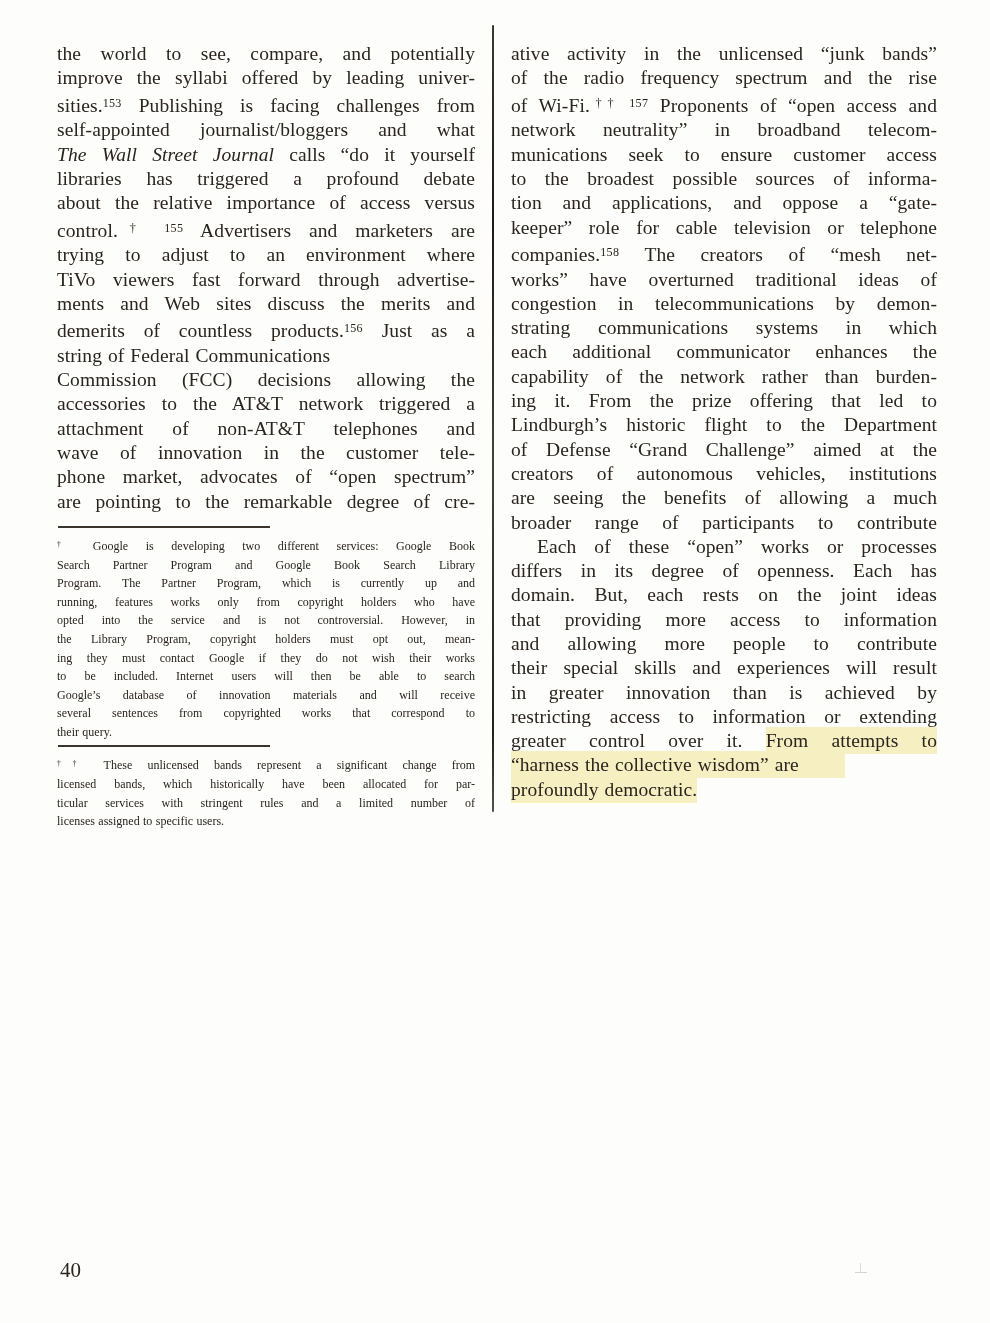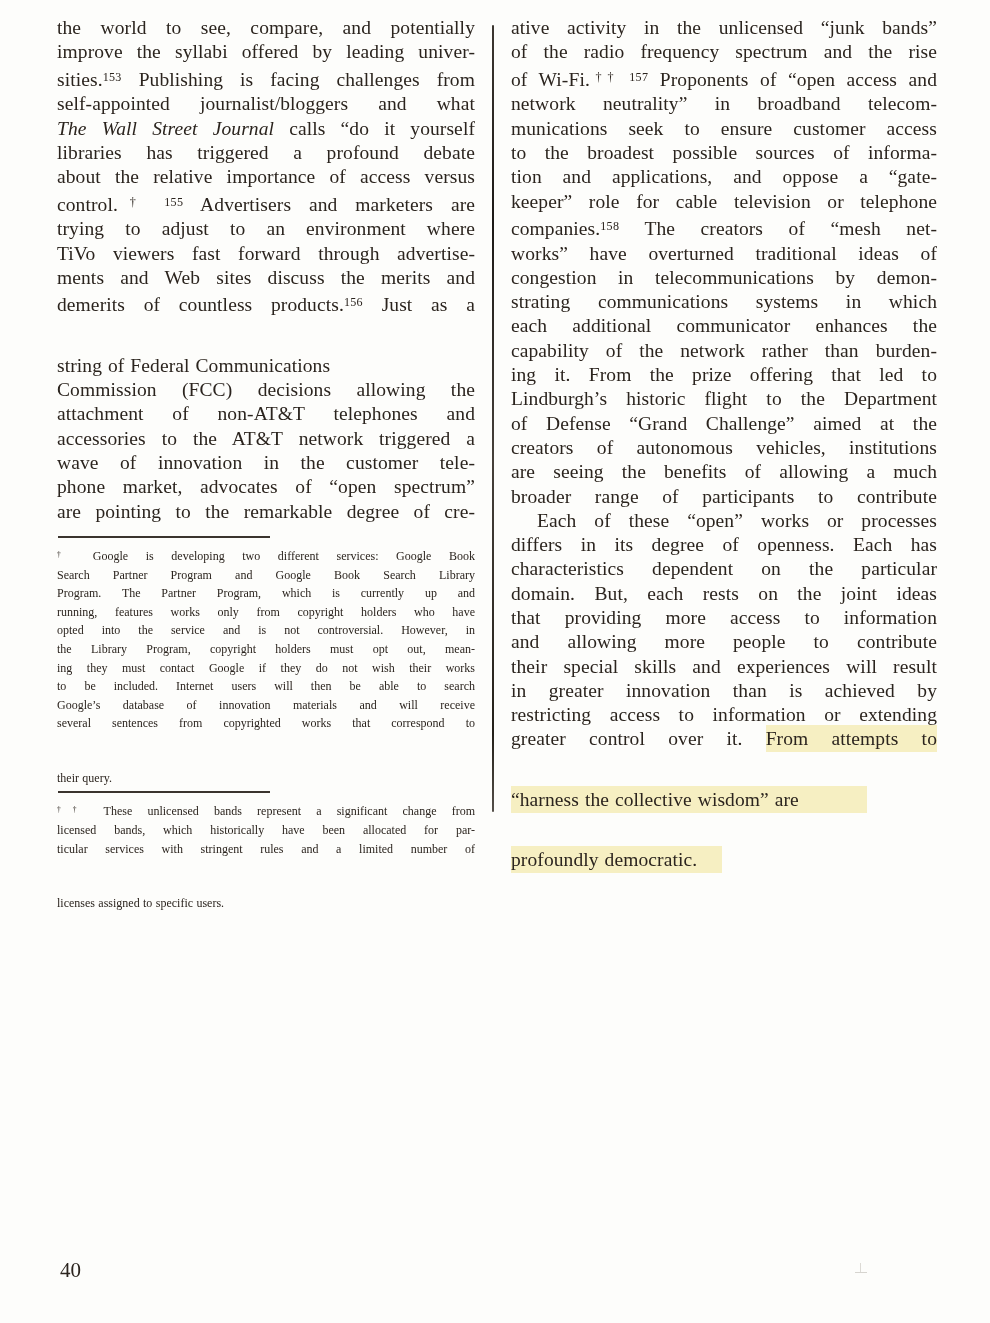--- a/index.html
+++ b/index.html
@@ -6,49 +6,49 @@
   body {
     width: 990px; height: 1323px;
     background: var(--paper, #fdfdfb);
     position: relative; overflow: hidden;
   }
   .page {
     position: absolute; inset: 0;
     font-family: "Liberation Serif", serif;
     color: var(--ink, #2b241e);
   }
-  .col { position: absolute; top: 16px; }
+  .col { position: absolute; top: 42px; }
   .col-left  { left: 57px;  width: 418px; }
   .col-right { left: 511px; width: 426px; }
 
   .body-text {
     font-size: 19.5px; line-height: 24.3px;
     word-spacing: 0.05em; letter-spacing: 0.1px;
   }
   .tl {
     text-align: justify;
     text-align-last: justify;
     min-height: 1em;
   }
-  .tl.short { text-align-last: left; margin-top: 36px; }
+  .tl.short { text-align-last: left; }
   .tl.indent { text-indent: 26px; }
 
   .sg-i  { font-style: italic; font-family: Liberation Serif, serif; }
   .sg-sup {
     font-size: 0.62em;
     vertical-align: 0.45em;
     letter-spacing: 0.3px;
   }
   .sg-hl, .sg-hl-ext, .sg-hl-ext-sm {
     background: var(--highlight, #f6efc2);
     padding-top: 3px; padding-bottom: 3px;
     box-decoration-break: clone;
   }
-  .sg-hl-ext    { padding-right: 68px; }
-  .sg-hl-ext-sm { padding-right: 25px; }
+  .sg-hl-ext    { padding-right: 46px; }
+  .sg-hl-ext-sm { }
 
   .fn-rule {
     height: 2px; width: 212px;
     background: var(--rule, #3a342e);
     margin: 12px 0 8px 1px;
   }
   .fn-rule.second { margin: 4px 0 8px 1px; }
   .fn-text {
     font-size: 12px; line-height: 18.55px;
     word-spacing: 0.03em;
@@ -95,22 +95,22 @@
         <div class="tl"><span class="sg-i">The Wall Street Journal</span><span> calls “do it yourself</span></div>
         <div class="tl"><span>libraries has triggered a profound debate</span></div>
         <div class="tl"><span>about the relative importance of access versus</span></div>
         <div class="tl"><span>control.</span><span class="sg-sup">† 155</span><span> Advertisers and marketers are</span></div>
         <div class="tl"><span>trying to adjust to an environment where</span></div>
         <div class="tl"><span>TiVo viewers fast forward through advertise-</span></div>
         <div class="tl"><span>ments and Web sites discuss the merits and</span></div>
         <div class="tl"><span>demerits of countless products.</span><span class="sg-sup">156</span><span> Just as a</span></div>
         <div class="tl short"><span>string of Federal Communications</span></div>
         <div class="tl"><span>Commission (FCC) decisions allowing the</span></div>
+        <div class="tl"><span>accessories to the AT&amp;T network triggered a</span></div>
         <div class="tl"><span>attachment of non-AT&amp;T telephones and</span></div>
-        <div class="tl"><span>accessories to the AT&amp;T network triggered a</span></div>
         <div class="tl"><span>wave of innovation in the customer tele-</span></div>
         <div class="tl"><span>phone market, advocates of “open spectrum”</span></div>
         <div class="tl"><span>are pointing to the remarkable degree of cre-</span></div>
       </div>
     <div class="fn-rule"></div>
     <div class="fn-text">
         <div class="tl"><span class="sg-sup">†</span><span> Google is developing two different services: Google Book</span></div>
         <div class="tl"><span>Search Partner Program and Google Book Search Library</span></div>
         <div class="tl"><span>Program. The Partner Program, which is currently up and</span></div>
         <div class="tl"><span>running, features works only from copyright holders who have</span></div>
@@ -150,21 +150,20 @@
         <div class="tl"><span>each additional communicator enhances the</span></div>
         <div class="tl"><span>capability of the network rather than burden-</span></div>
         <div class="tl"><span>ing it. From the prize offering that led to</span></div>
         <div class="tl"><span>Lindburgh’s historic flight to the Department</span></div>
         <div class="tl"><span>of Defense “Grand Challenge” aimed at the</span></div>
         <div class="tl"><span>creators of autonomous vehicles, institutions</span></div>
         <div class="tl"><span>are seeing the benefits of allowing a much</span></div>
         <div class="tl"><span>broader range of participants to contribute</span></div>
         <div class="tl indent"><span>Each of these “open” works or processes</span></div>
         <div class="tl"><span>differs in its degree of openness. Each has</span></div>
-        <div class="tl"><span>characteristics dependent on the particular</span></div>
         <div class="tl"><span>domain. But, each rests on the joint ideas</span></div>
         <div class="tl"><span>that providing more access to information</span></div>
         <div class="tl"><span>and allowing more people to contribute</span></div>
         <div class="tl"><span>their special skills and experiences will result</span></div>
         <div class="tl"><span>in greater innovation than is achieved by</span></div>
         <div class="tl"><span>restricting access to information or extending</span></div>
         <div class="tl"><span>greater control over it. </span><span class="sg-hl">From attempts to</span></div>
         <div class="tl short"><span class="sg-hl-ext">“harness the collective wisdom” are</span></div>
         <div class="tl short"><span class="sg-hl-ext-sm">profoundly democratic.</span></div>
       </div>

